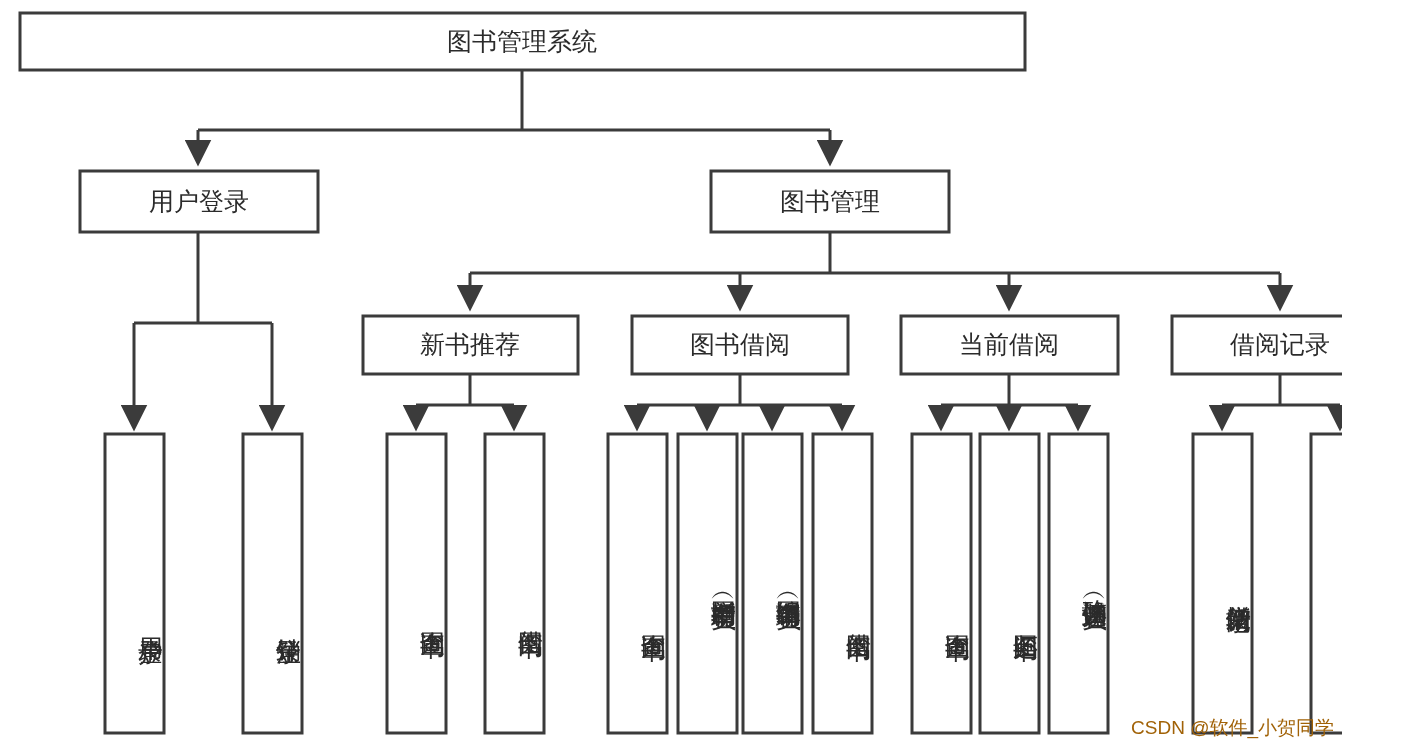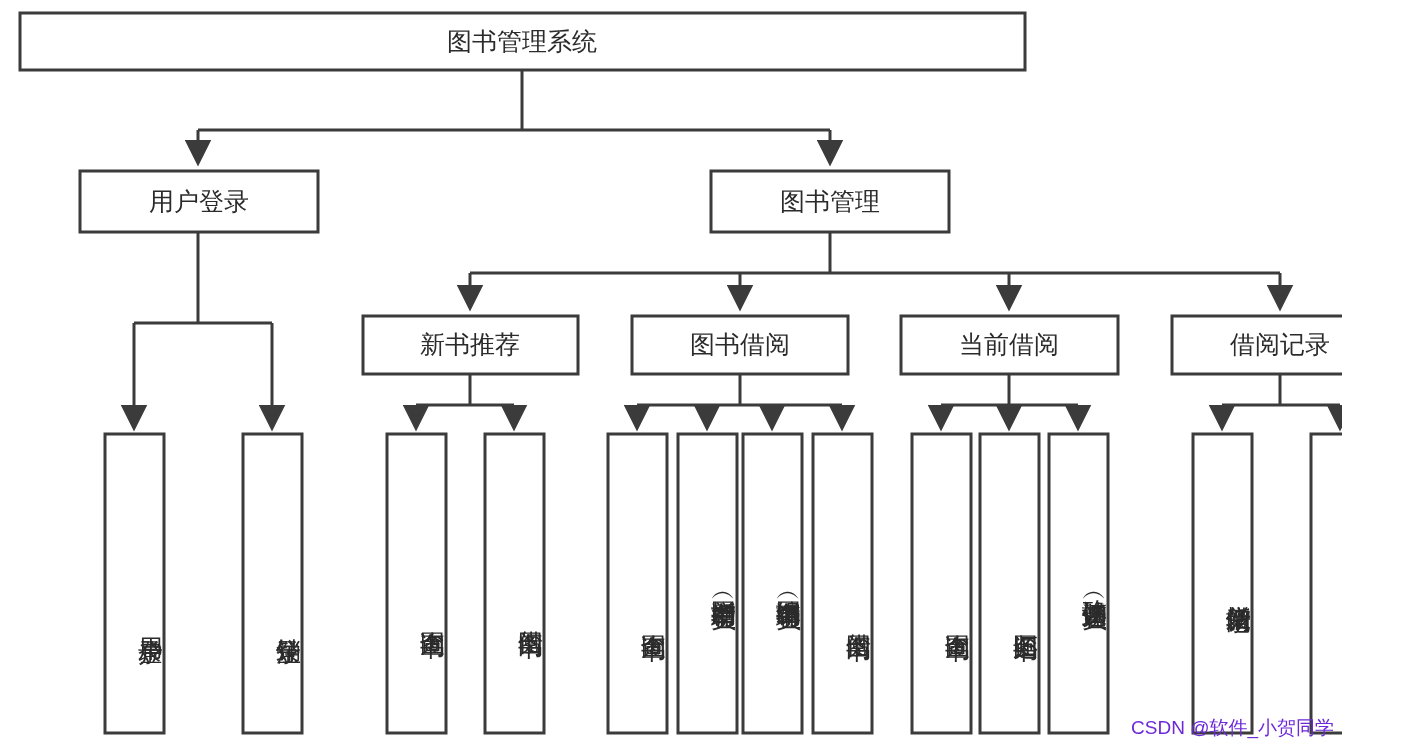--- a/index.html
+++ b/index.html
@@ -55,21 +55,21 @@
     letter-spacing: 1px;
     white-space: nowrap;
     pointer-events: none;
   }
   .watermark {
     position: absolute;
     right: 8px;
     bottom: 6px;
     font-family: "Liberation Sans", "DejaVu Sans", sans-serif;
     font-size: 19px;
-    color: #6d28d9;
+    color: #a16207;
     white-space: nowrap;
   }
 </style>
 </head>
 <body>
 
 <div id="stage">
 
   <svg class="diagram" viewBox="0 0 1405 747">
     <defs>

